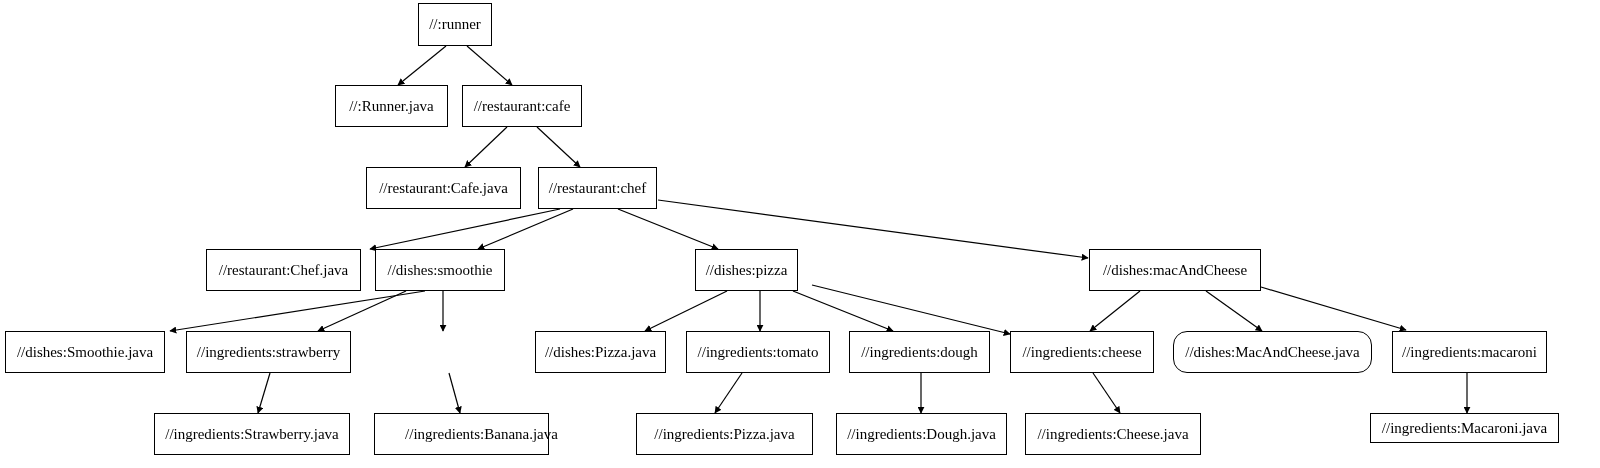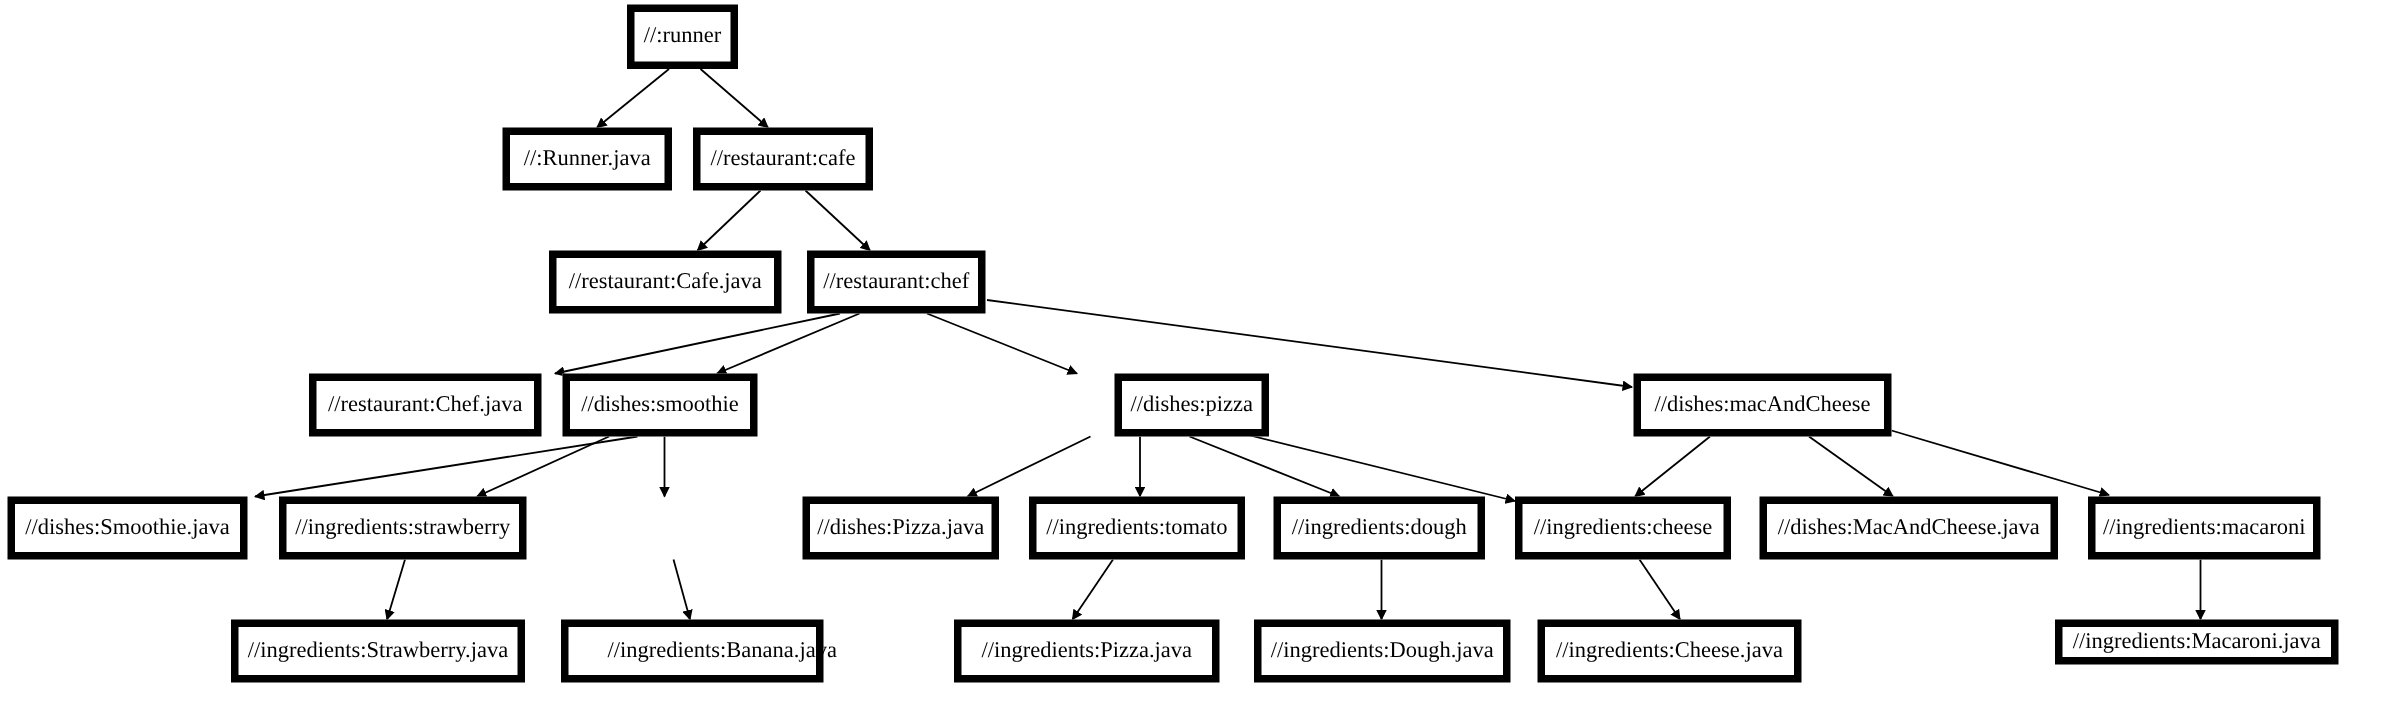--- a/index.html
+++ b/index.html
@@ -27,21 +27,21 @@
   #node-layer {
     position: absolute;
     left: 0;
     top: 0;
     width: 1600px;
     height: 468px;
   }
   .graph-node {
     position: absolute;
     box-sizing: border-box;
-    border: 5px solid #14b8a6;
+    border: 1px solid #14b8a6;
     background: #ffffff;
     display: flex;
     align-items: center;
     justify-content: center;
     white-space: nowrap;
   }
   .graph-node-label {
     font-family: "Liberation Serif", "DejaVu Serif", serif;
     font-size: 15px;
     line-height: 1;
@@ -103,21 +103,21 @@
       </div>
       <div class="graph-node" style="left: 538px; top: 167px; width: 119px; height: 42px; background: rgb(255, 255, 255); border-color: rgb(0, 0, 0);">
         <span class="graph-node-label">//restaurant:chef</span>
       </div>
       <div class="graph-node" style="left: 206px; top: 249px; width: 155px; height: 42px; background: rgb(255, 255, 255); border-color: rgb(0, 0, 0);">
         <span class="graph-node-label">//restaurant:Chef.java</span>
       </div>
       <div class="graph-node" style="left: 375px; top: 249px; width: 130px; height: 42px; background: rgb(255, 255, 255); border-color: rgb(0, 0, 0);">
         <span class="graph-node-label">//dishes:smoothie</span>
       </div>
-      <div class="graph-node" style="left: 743px; top: 249px; width: 103px; height: 42px; background: rgb(255, 255, 255); border-color: rgb(0, 0, 0);">
+      <div class="graph-node" style="left: 695px; top: 249px; width: 103px; height: 42px; background: rgb(255, 255, 255); border-color: rgb(0, 0, 0);">
         <span class="graph-node-label">//dishes:pizza</span>
       </div>
       <div class="graph-node" style="left: 1089px; top: 249px; width: 172px; height: 42px; background: rgb(255, 255, 255); border-color: rgb(0, 0, 0);">
         <span class="graph-node-label">//dishes:macAndCheese</span>
       </div>
       <div class="graph-node" style="left: 5px; top: 331px; width: 160px; height: 42px; background: rgb(255, 255, 255); border-color: rgb(0, 0, 0);">
         <span class="graph-node-label">//dishes:Smoothie.java</span>
       </div>
       <div class="graph-node" style="left: 186px; top: 331px; width: 165px; height: 42px; background: rgb(255, 255, 255); border-color: rgb(0, 0, 0);">
         <span class="graph-node-label">//ingredients:strawberry</span>
@@ -127,21 +127,21 @@
       </div>
       <div class="graph-node" style="left: 686px; top: 331px; width: 144px; height: 42px; background: rgb(255, 255, 255); border-color: rgb(0, 0, 0);">
         <span class="graph-node-label">//ingredients:tomato</span>
       </div>
       <div class="graph-node" style="left: 849px; top: 331px; width: 141px; height: 42px; background: rgb(255, 255, 255); border-color: rgb(0, 0, 0);">
         <span class="graph-node-label">//ingredients:dough</span>
       </div>
       <div class="graph-node" style="left: 1010px; top: 331px; width: 144px; height: 42px; background: rgb(255, 255, 255); border-color: rgb(0, 0, 0);">
         <span class="graph-node-label">//ingredients:cheese</span>
       </div>
-      <div class="graph-node" style="left: 1173px; top: 331px; width: 199px; height: 42px; background: rgb(255, 255, 255); border-color: rgb(0, 0, 0);">
+      <div class="graph-node" style="left: 1173px; top: 331px; width: 199px; height: 42px; background: rgb(255, 255, 255); border-color: rgb(0, 0, 0); border-radius: 14px;">
         <span class="graph-node-label">//dishes:MacAndCheese.java</span>
       </div>
       <div class="graph-node" style="left: 1392px; top: 331px; width: 155px; height: 42px; background: rgb(255, 255, 255); border-color: rgb(0, 0, 0);">
         <span class="graph-node-label">//ingredients:macaroni</span>
       </div>
       <div class="graph-node" style="left: 154px; top: 413px; width: 196px; height: 42px; background: rgb(255, 255, 255); border-color: rgb(0, 0, 0);">
         <span class="graph-node-label">//ingredients:Strawberry.java</span>
       </div>
       <div class="graph-node" style="left: 374px; top: 413px; width: 175px; height: 42px; background: rgb(255, 255, 255); border-color: rgb(0, 0, 0); padding-left: 40px;">
         <span class="graph-node-label">//ingredients:Banana.java</span>

